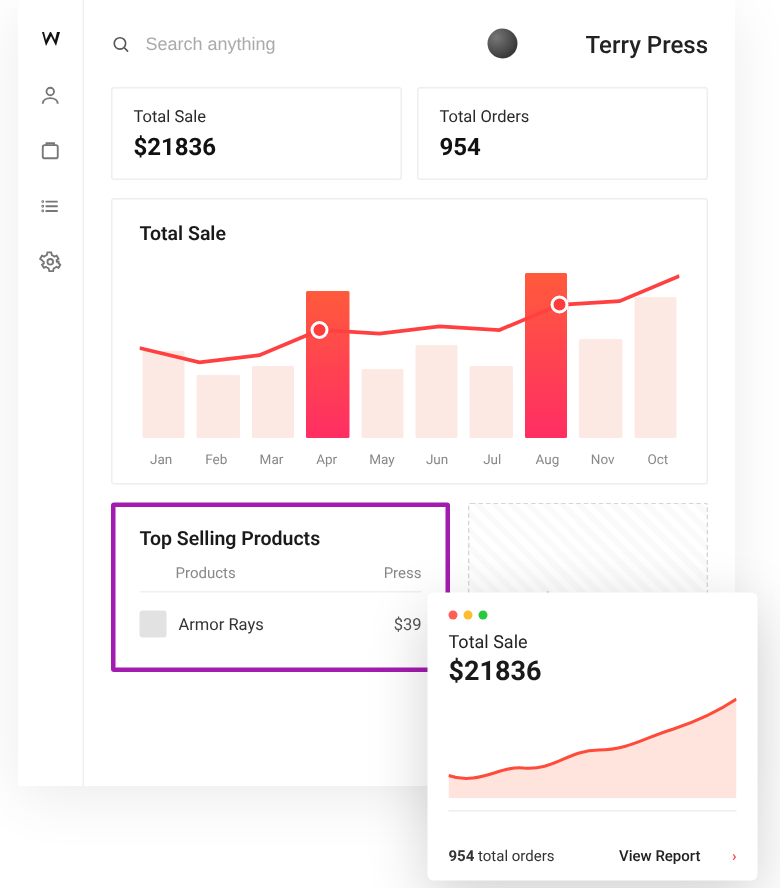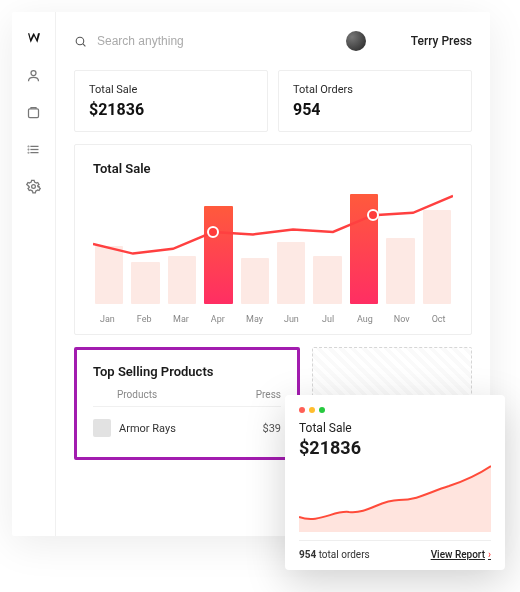--- a/index.html
+++ b/index.html
@@ -7,21 +7,21 @@
     font-family: -apple-system, BlinkMacSystemFont, "Segoe UI", Roboto, sans-serif;
     background: #fff;
     width: 520px;
     height: 592px;
     position: relative;
     overflow: hidden;
     color: #1a1a1a;
   }
   .board {
     position: absolute;
-    left: 12px; top: 12px;
+    left: 12px; top: 0;
     width: 478px; height: 524px;
     background: #fff;
     box-shadow: 0 8px 40px rgba(0,0,0,0.08);
     border-radius: 2px;
     display: flex;
   }
   .sidebar {
     width: 44px;
     border-right: 1px solid #f0f0f0;
     display: flex;
@@ -53,21 +53,21 @@
     flex: 1;
     background: transparent;
   }
   .search-input::placeholder { color:#aaa; }
   .avatar {
     width: 20px; height: 20px;
     border-radius: 50%;
     background: radial-gradient(circle at 30% 30%, #777, #222);
     flex-shrink: 0;
   }
-  .username { font-size: 12px; font-weight: 500; color:#222;margin-left:35px; }
+  .username { font-size: 16px; font-weight: 500; color:#222;margin-left:35px; }
 
   .stats-row {
     display: flex;
     gap: 10px;
     margin-bottom: 12px;
   }
   .stat-card {
     flex: 1;
     border: 1px solid #eee;
     border-radius: 2px;
@@ -180,28 +180,28 @@
   .mini-dots span { width:6px; height:6px; border-radius:50%; display:block; }
   .mini-dots .r { background:#ff5f56; }
   .mini-dots .y { background:#ffbd2e; }
   .mini-dots .g { background:#27c93f; }
   .mini-title { font-size: 12px; color:#222; margin-bottom: 2px; }
   .mini-value { font-size: 18px; font-weight: 700; margin-bottom: 4px; }
   .mini-chart { height: 70px; position: relative; }
   .mini-footer {
     border-top: 1px solid #eee;
     margin-top: 8px;
-    padding-top: 8px;
+    padding-top: 25px;
     display:flex;
     font-size: 10px;
     align-items:center;
   }
   .mini-footer .orders { flex:1; color:#333; }
   .mini-footer .orders b { font-weight:700; }
-  .mini-footer .view { color:#222; font-weight:500; cursor:pointer; display:flex; align-items:center; gap:3px;text-decoration:underline;}
+  .mini-footer .view { color:#222; font-weight:500; cursor:pointer; display:flex; align-items:center; gap:21px;}
   .mini-footer .caret { color:#ff3b3b; }
   svg { display:block; }
 </style>
 </head>
 <body>
 
 <div class="board">
 
   <div class="sidebar">
     <div class="logo">

